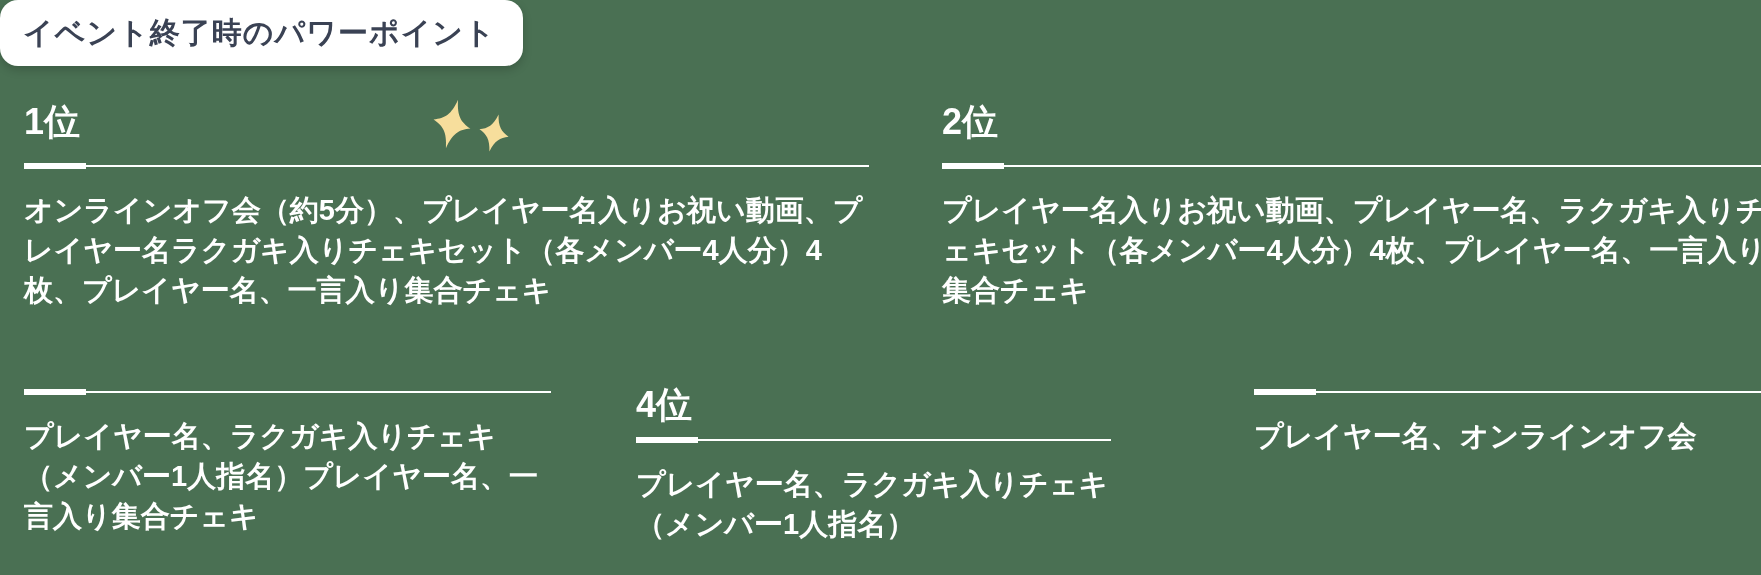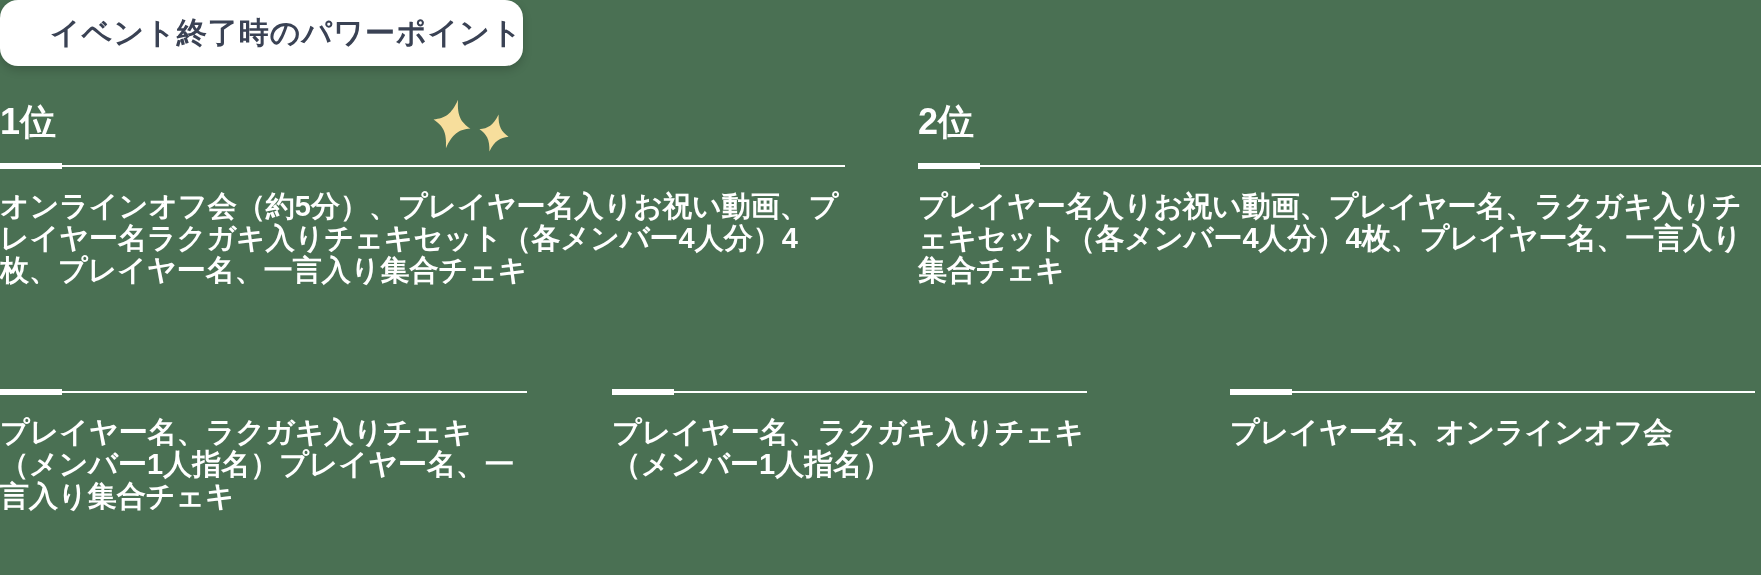--- a/index.html
+++ b/index.html
@@ -13,51 +13,51 @@
   }
   .title-box {
     position:absolute;
     left:0; top:0;
     width:523px; height:66px;
     background:#FFFFFF;
     border-radius:18px;
     box-shadow:0 4px 10px rgba(0,0,0,0.18);
     display:flex;
     align-items:center;
-    padding-left:50px;
+    padding-left:23px;
     box-sizing:border-box;
   }
   .title-box .title-text {
     font-size:30px;
     font-weight:bold;
     color:#3A4254;
     letter-spacing:1px;
     white-space:nowrap;
   }
-  .rank { position:absolute; color:#FFFFFF; }
+  .rank { position:absolute; color:#FFFFFF;margin-left:24px; }
   .rank .rank-label {
     margin:0;
     font-size:36px;
     font-weight:bold;
     line-height:48px;
   }
   .divider {
     display:flex;
     align-items:center;
     height:6px;
   }
   .row1 .divider { margin-top:17px; }
   .row2 .divider { margin-top:8px; }
   .divider .thick { width:62px; height:6px; background:#FFFFFF; }
   .divider .thin  { flex:1; height:2px; background:#FFFFFF; }
   .rank .rank-desc {
     margin-top:21px;
     font-size:29px;
     font-weight:bold;
-    line-height:32px;
+    line-height:40px;
     white-space:pre-line;
   }
   .r1 { left:0;      top:98px;  width:845px; }
   .r2 { left:918px;  top:98px;  width:843px; }
   .r3 { left:0;      top:381px; width:527px; }
   .r4 { left:612px;  top:381px; width:475px; }
   .r5 { left:1230px; top:381px; width:525px; }
   .sparkles {
     position:absolute;
     left:428px; top:98px;
@@ -104,20 +104,21 @@
     <div class="divider">
       <div class="thick"></div>
       <div class="thin"></div>
     </div>
     <div class="rank-desc">プレイヤー名、ラクガキ入りチェキ
 （メンバー1人指名）プレイヤー名、一
 言入り集合チェキ</div>
   </div>
 
   <div class="rank r4 row2">
+    <h2 class="rank-label">4位</h2>
     <div class="divider">
       <div class="thick"></div>
       <div class="thin"></div>
     </div>
     <div class="rank-desc">プレイヤー名、ラクガキ入りチェキ
 （メンバー1人指名）</div>
   </div>
 
   <div class="rank r5 row2">
     <div class="divider">

